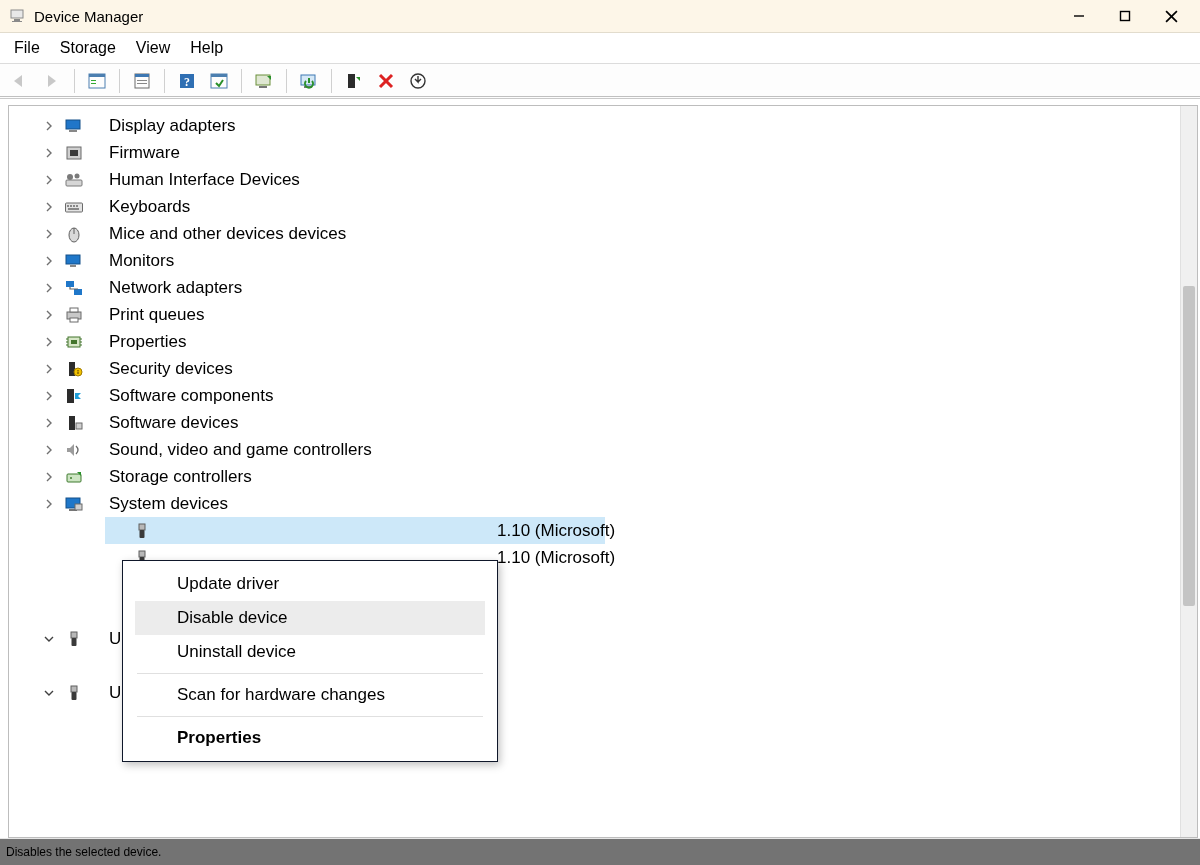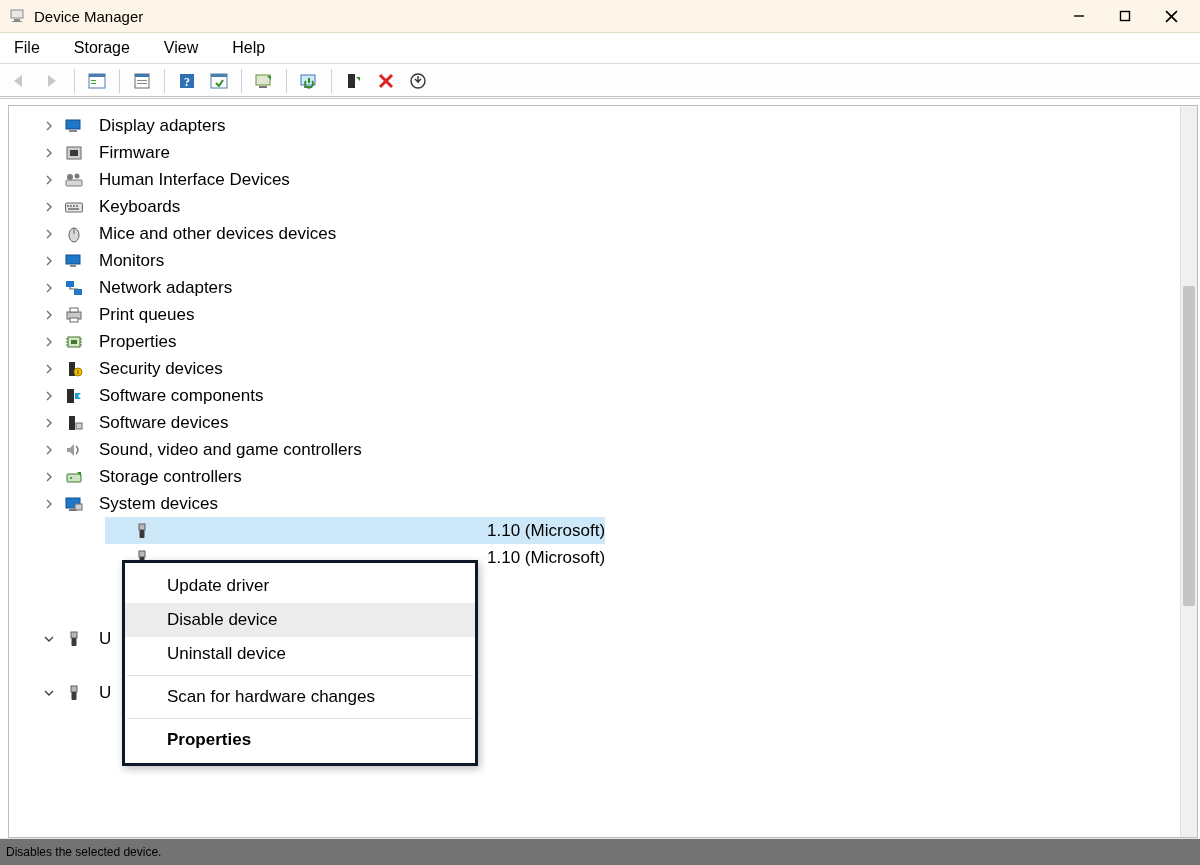--- a/index.html
+++ b/index.html
@@ -31,21 +31,21 @@
   .titlebar .spacer { flex: 1; }
   .winbtn {
     width: 46px; height: 32px;
     display:flex; align-items:center; justify-content:center;
     font-size: 15px;
   }
   
   .menubar {
     height: 30px;
     display:flex; align-items: center;
-    gap: 34px;
+    gap: 20px;
     padding: 0 14px;
     font-size: 16px;
     background: #ffffff;
   }
   .menubar span { cursor: default; }
   
   .toolbar {
     height: 34px;
     border-top: 1px solid #dcdcdc;
     border-bottom: 1px solid #c9c9c9;
@@ -100,21 +100,21 @@
   }
   .tree-row .exp {
     width: 16px; height: 16px;
     display:flex; align-items:center; justify-content:center;
     color:#707070;
     font-size: 11px;
     margin-left: 4px;
   }
   .tree-row.level-1 { padding-left: 28px; }
   .tree-row.level-2 { padding-left: 96px; }
-  .catlabel { margin-left: 8px; }
+  .catlabel { margin-left: 18px; }
   .caticon {
     width: 22px; height: 20px; margin: 0 6px 0 6px;
     display:flex; align-items:center; justify-content:center;
   }
   .selected-bg {
     position:absolute;
     left: 96px; top: 0; bottom:0;
     background:#cde8f9;
     z-index:0;
   }
@@ -133,23 +133,23 @@
     top: 180px; height: 320px;
     background:#c4c4c4;
     border-radius: 2px;
   }
 
   
   .ctxmenu {
     position:absolute;
     width: 350px;
     background:#ffffff;
-    border: 3px solid #0f172a;
+    border: 1px solid #0f172a;
     box-shadow: 2px 3px 8px rgba(0,0,0,0.25);
-    padding: 6px 0;
+    padding: 6px 12px;
     z-index: 50;
     font-size: 17px;
   }
   .ctxmenu .mitem {
     height: 34px;
     display:flex; align-items:center;
     padding: 0 22px 0 42px;
   }
   .ctxmenu .mitem.hl { background:#ececec; }
   .ctxmenu .msep {

